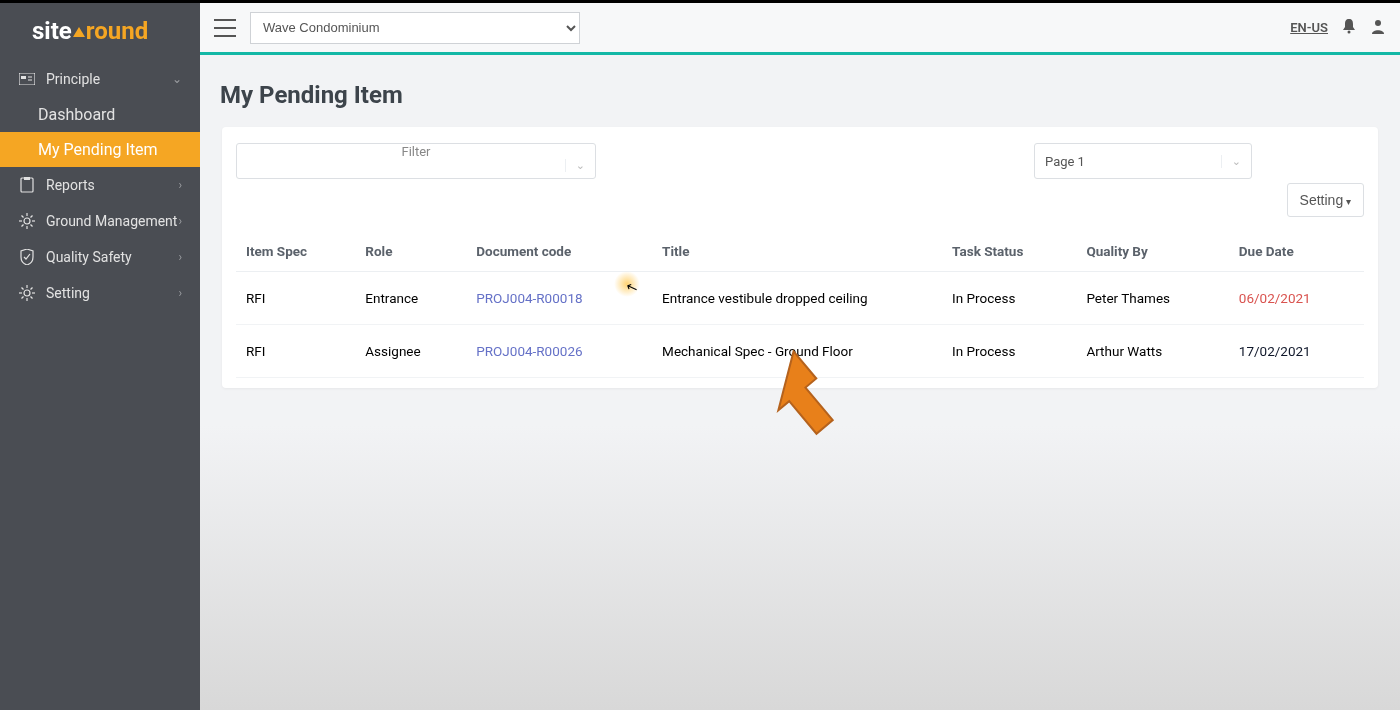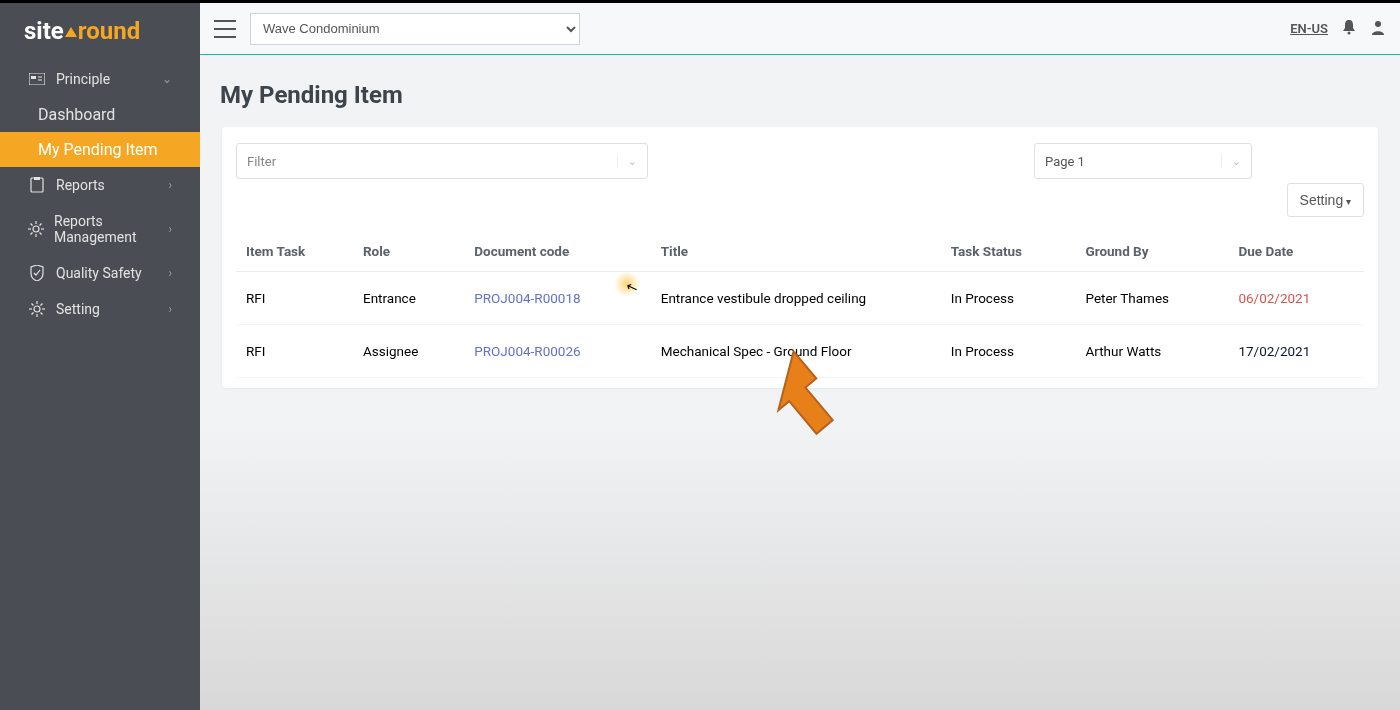--- a/index.html
+++ b/index.html
@@ -19,41 +19,41 @@
   
   .sidebar {
     width: 200px;
     background: #4a4d53;
     color: #e8e8e8;
     display: flex;
     flex-direction: column;
     flex-shrink: 0;
   }
   .logo {
-    padding: 14px 16px 16px 24px;
+    padding: 14px 16px 16px 32px;
     font-size: 24px;
     font-weight: 700;
     letter-spacing: 0px;
     color: #fff;
   }
   .logo .accent { color: #f5a623; }
   .logo .tri {
     display: inline-block;
     width: 0; height: 0;
     border-left: 6px solid transparent;
     border-right: 6px solid transparent;
     border-bottom: 10px solid #f5a623;
     margin: 0 1px;
     position: relative;
     top: -2px;
   }
   .nav-item {
     display: flex;
     align-items: center;
-    padding: 10px 28px;
+    padding: 10px 18px;
     font-size: 14px;
     cursor: pointer;
     color: #e2e2e2;
   }
   .nav-item .icon {
     width: 18px;
     margin-right: 10px;
     display: inline-flex;
     justify-content: center;
   }
@@ -79,21 +79,21 @@
     flex-direction: column;
     position: relative;
     overflow: hidden;
   }
   .topbar {
     height: 52px;
     background: #f7f8f9;
     display: flex;
     align-items: center;
     padding: 0 14px;
-    border-bottom: 1px solid #14b8a6;
+    border-bottom: 3px solid #14b8a6;
   }
   .hamburger {
     width: 22px; height: 18px;
     display: flex; flex-direction: column; justify-content: space-between;
     cursor: pointer;
     margin-right: 14px;
   }
   .hamburger span { height: 2px; background: #555; display: block; }
   .project-select {
     width: 330px;
@@ -144,21 +144,21 @@
     cursor: pointer;
     background: #fff;
   }
   .dropdown .dd-arrow {
     margin-left: auto;
     border-left: 1px solid #eceff2;
     padding-left: 10px;
     color: #bbb;
     font-size: 11px;
   }
-  .filter-dd { width: 412px; }
+  .filter-dd { width: 360px; flex-direction: column; }
   .page-dd { width: 218px; margin-left: auto; margin-right: 112px; color:#555; }
   .setting-btn {
     position: absolute;
     right: 36px;
     top: 180px;
     border: 1px solid #dcdfe3;
     border-radius: 3px;
     padding: 8px 12px;
     font-size: 14px;
     color: #555;
@@ -260,21 +260,21 @@
               <line x1="8" y1="13" x2="8" y2="16"></line>
               <line x1="0" y1="8" x2="3" y2="8"></line>
               <line x1="13" y1="8" x2="16" y2="8"></line>
               <line x1="2.5" y1="2.5" x2="4.5" y2="4.5"></line>
               <line x1="11.5" y1="11.5" x2="13.5" y2="13.5"></line>
               <line x1="2.5" y1="13.5" x2="4.5" y2="11.5"></line>
               <line x1="11.5" y1="4.5" x2="13.5" y2="2.5"></line>
             </g>
           </svg>
       </span>
-      <span>Reports Management</span>
+      <span>Ground Management</span>
       <span class="chev">›</span>
     </div>
 
     <div class="nav-item">
       <span class="icon">
         <svg width="14" height="16" viewBox="0 0 14 16">
             <path d="M7 0 L13 2 V8 C13 12 10 15 7 16 C4 15 1 12 1 8 V2 Z" fill="none" stroke="#e2e2e2" stroke-width="1.2"></path>
             <path d="M4 8 L6 10 L10 5" fill="none" stroke="#e2e2e2" stroke-width="1.2"></path>
           </svg>
       </span>
@@ -340,26 +340,26 @@
         </div>
         <div class="dropdown page-dd">
           <span>Page 1</span>
           <span class="dd-arrow">⌄</span>
         </div>
       </div>
 
       <table>
         <thead>
           <tr>
-            <th>Item Task</th>
+            <th>Item Spec</th>
             <th>Role</th>
             <th>Document code</th>
             <th style="width:290px">Title</th>
             <th>Task Status</th>
-            <th>Ground By</th>
+            <th>Quality By</th>
             <th>Due Date</th>
           </tr>
         </thead>
         <tbody>
           <tr>
             <td>RFI</td>
             <td>Entrance</td>
             <td class="link">PROJ004-R00018</td>
             <td>Entrance vestibule dropped ceiling</td>
             <td>In Process</td>

